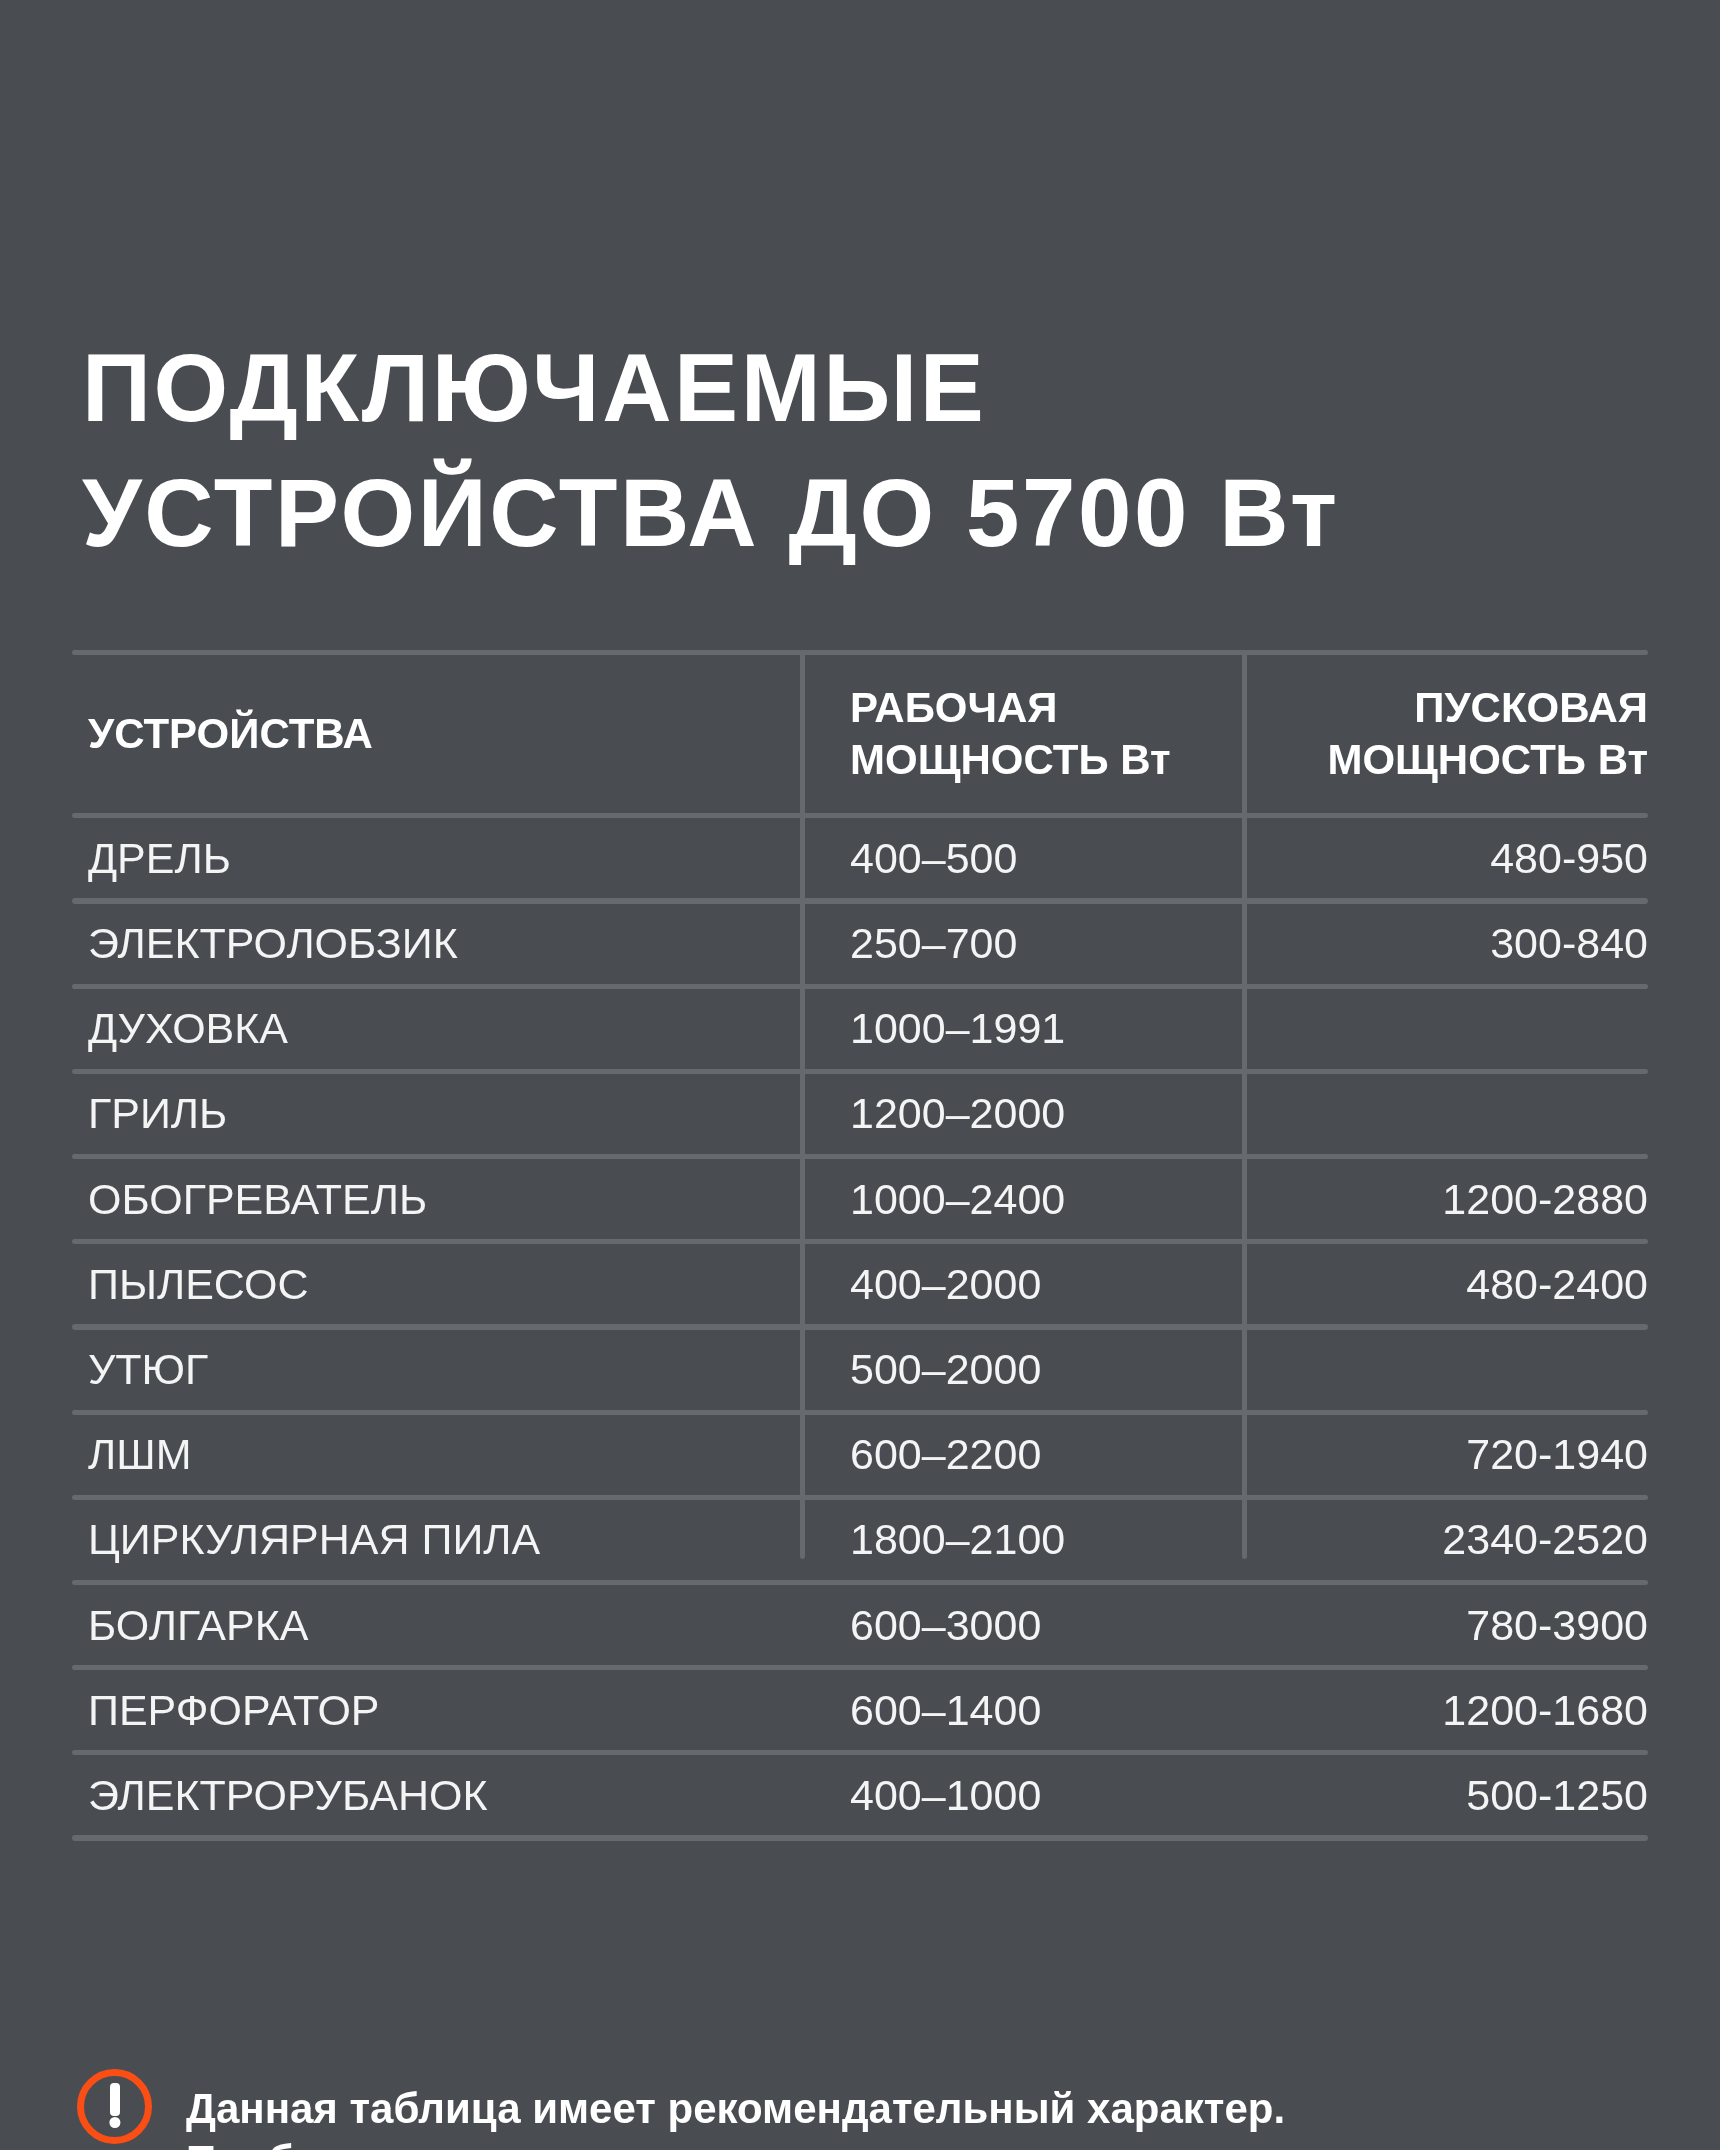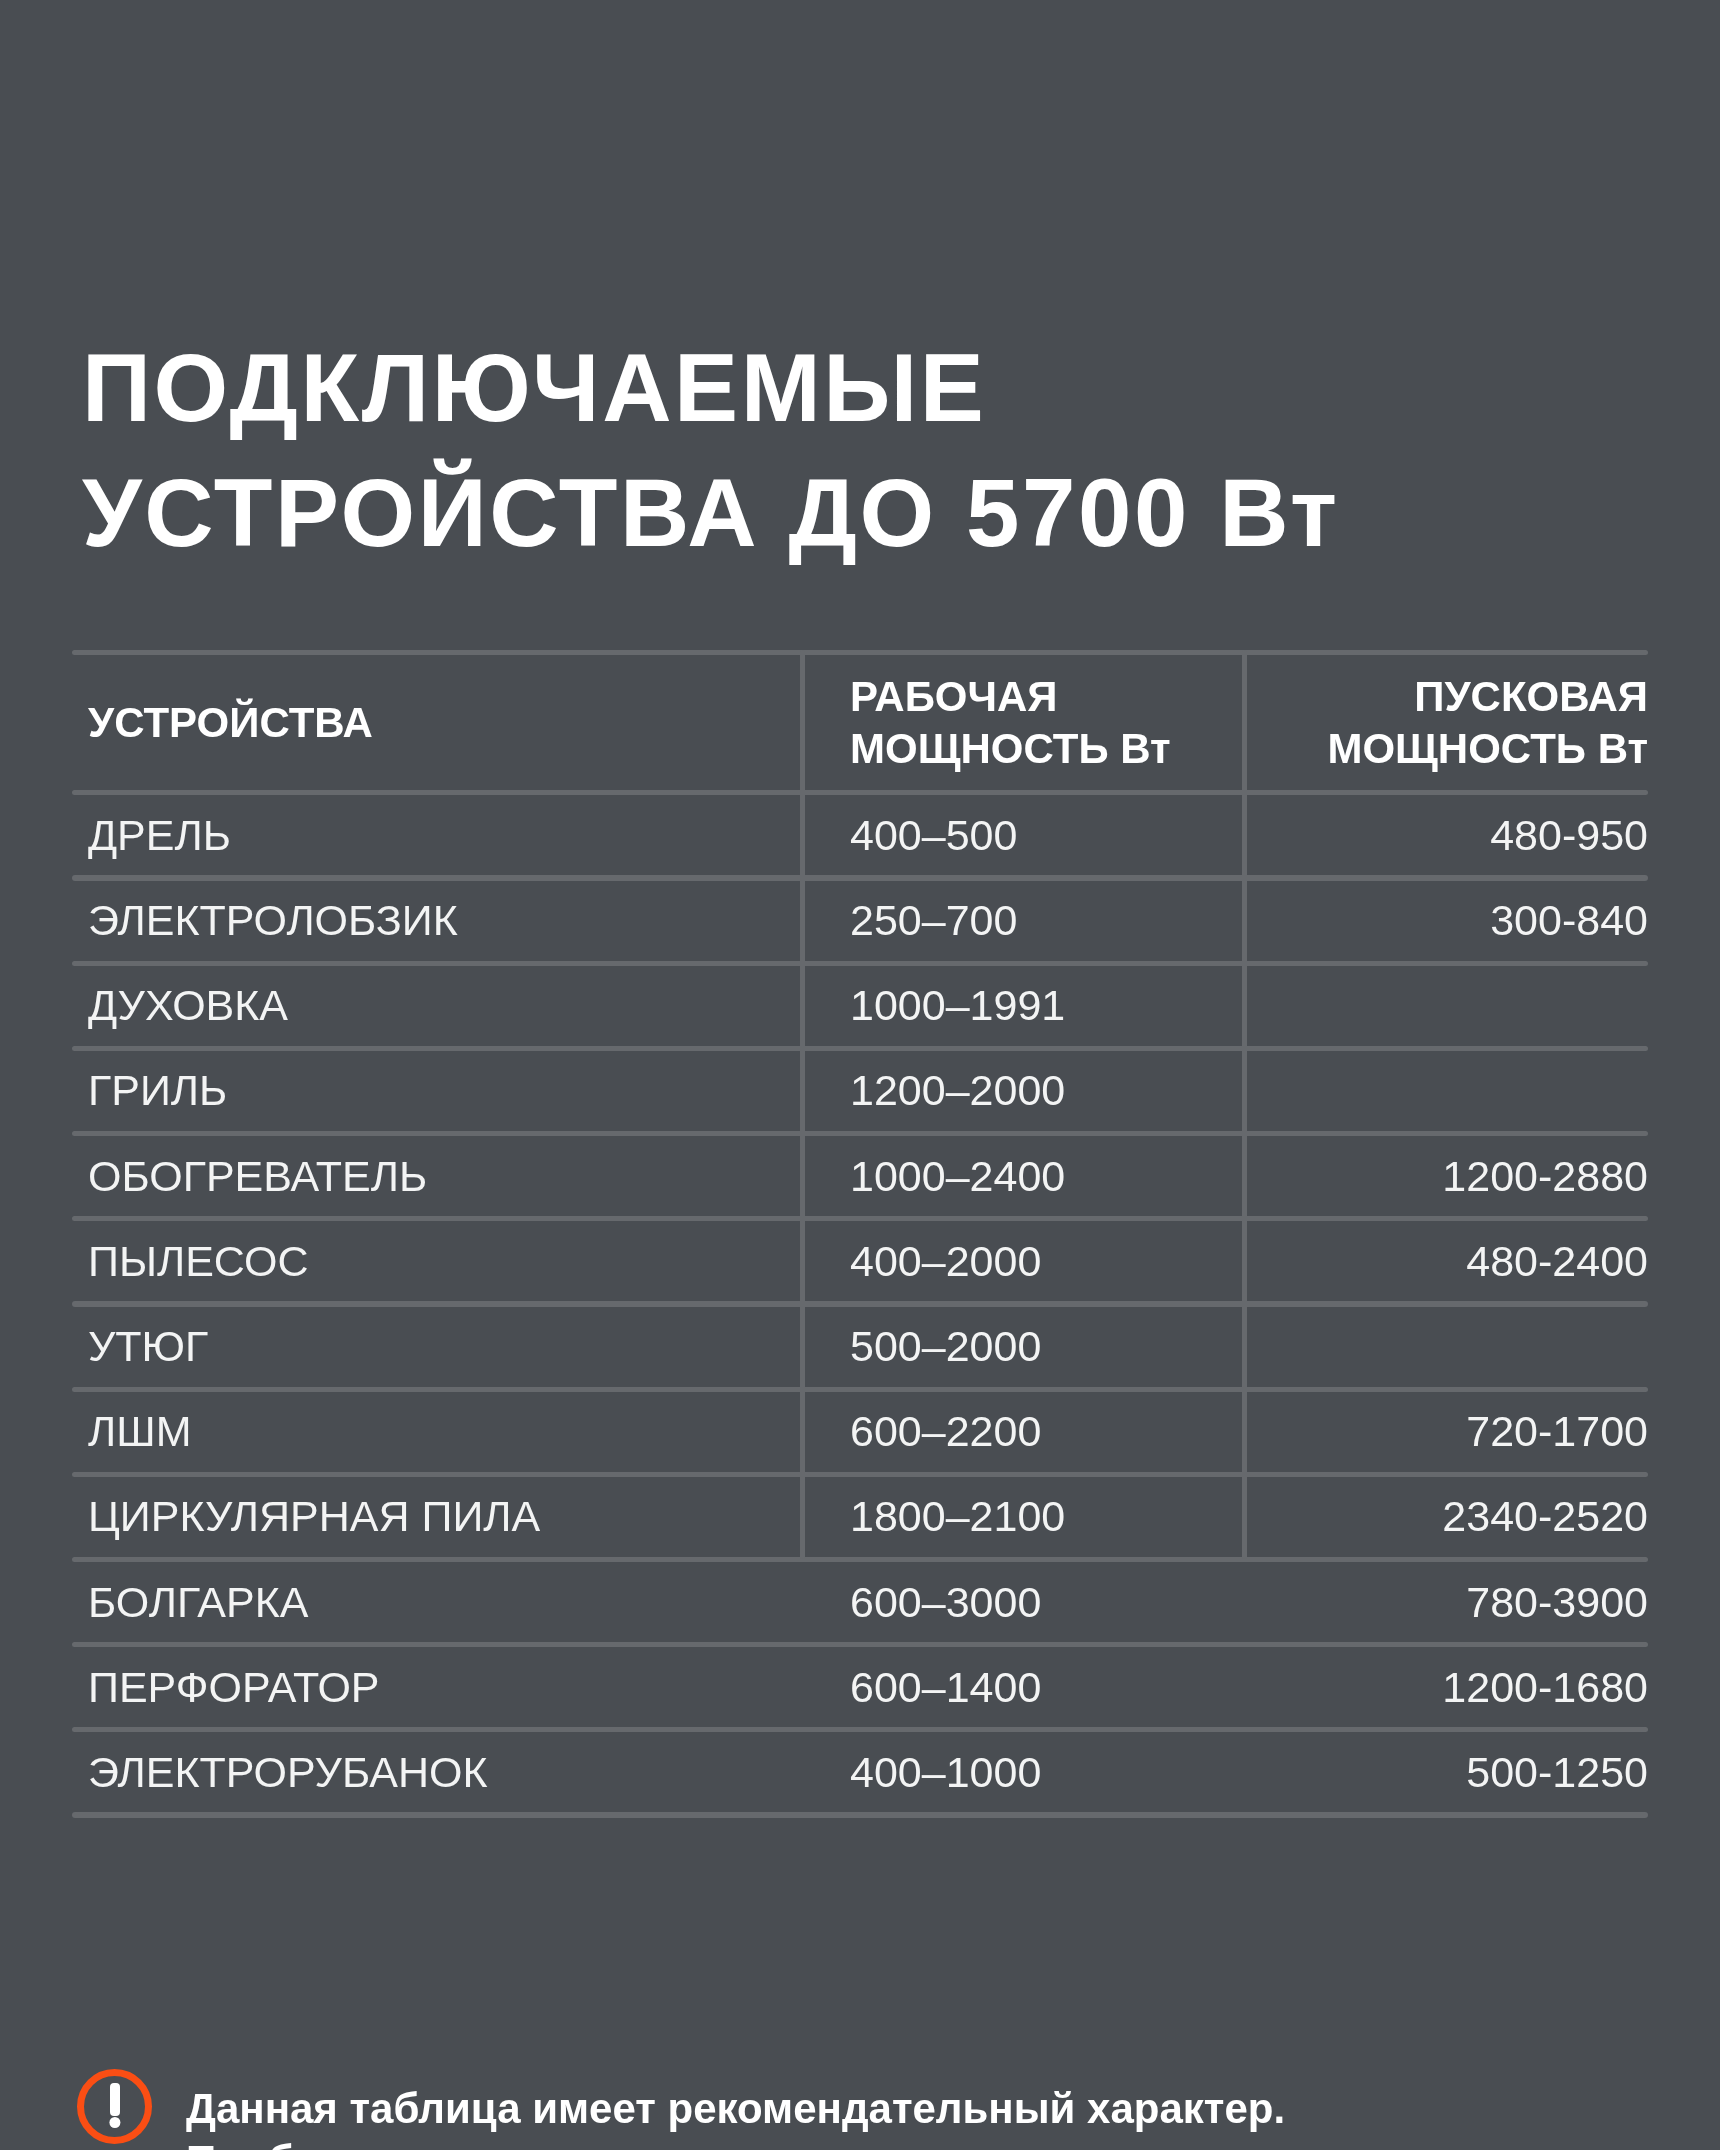--- a/index.html
+++ b/index.html
@@ -50,21 +50,21 @@
     border-radius: 3px;
     background: var(--divider);
   }
   .vline1 { left: 728px; }
   .vline2 { left: 1170px; }
   .thead, .trow {
     display: grid;
     grid-template-columns: 731px 441px 404px;
     align-items: center;
   }
-  .thead { height: 135px; }
+  .thead { height: 158px; }
   .trow  { height: 80px; }
   .cell { color: var(--text); white-space: nowrap; }
   .c1 { padding-left: 16px; }
   .c2 { padding-left: 47px; }
   .c3 { padding-left: 37px; text-align: right; }
   .th { font-weight: 700; font-size: 42px; line-height: 52px; }
   .td { font-weight: 400; font-size: 43px; color: var(--rowtext); }
 
   .note {
     position: absolute;
@@ -185,21 +185,21 @@
     <div class="trow">
       <div class="cell c1 td">УТЮГ</div>
       <div class="cell c2 td">500–2000</div>
       <div class="cell c3 td"></div>
     </div>
     <div class="hline"></div>
 
     <div class="trow">
       <div class="cell c1 td">ЛШМ</div>
       <div class="cell c2 td">600–2200</div>
-      <div class="cell c3 td">720-1700</div>
+      <div class="cell c3 td">720-1940</div>
     </div>
     <div class="hline"></div>
 
     <div class="trow">
       <div class="cell c1 td">ЦИРКУЛЯРНАЯ ПИЛА</div>
       <div class="cell c2 td">1800–2100</div>
       <div class="cell c3 td">2340-2520</div>
     </div>
     <div class="hline"></div>
 

